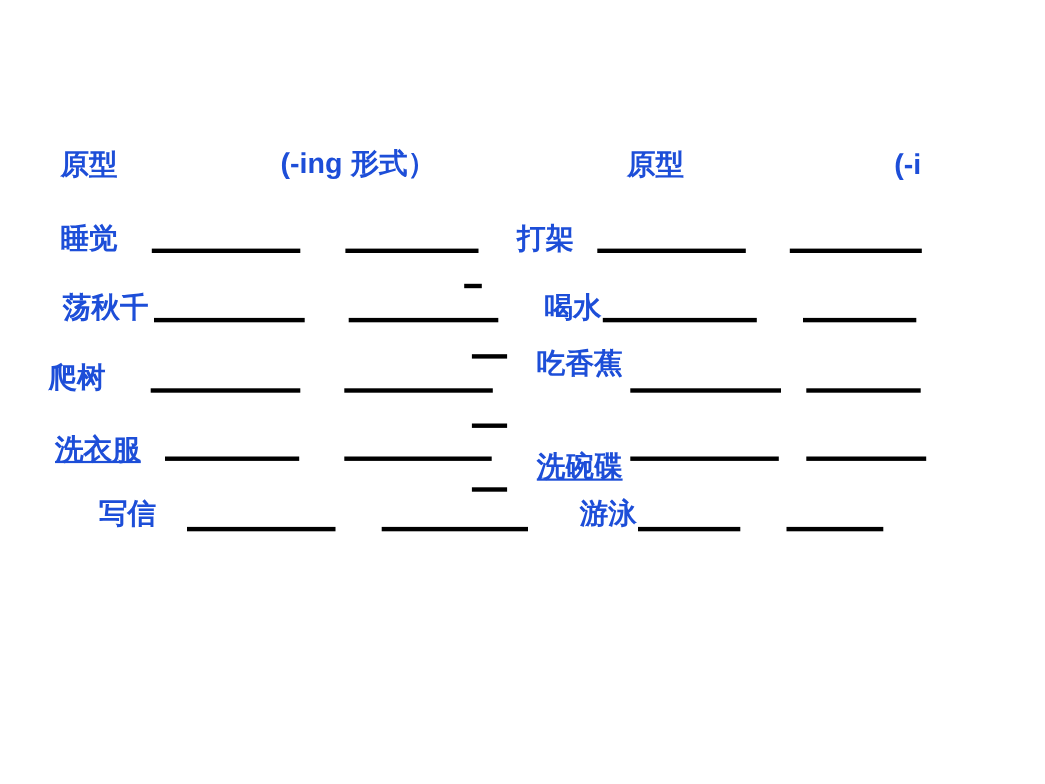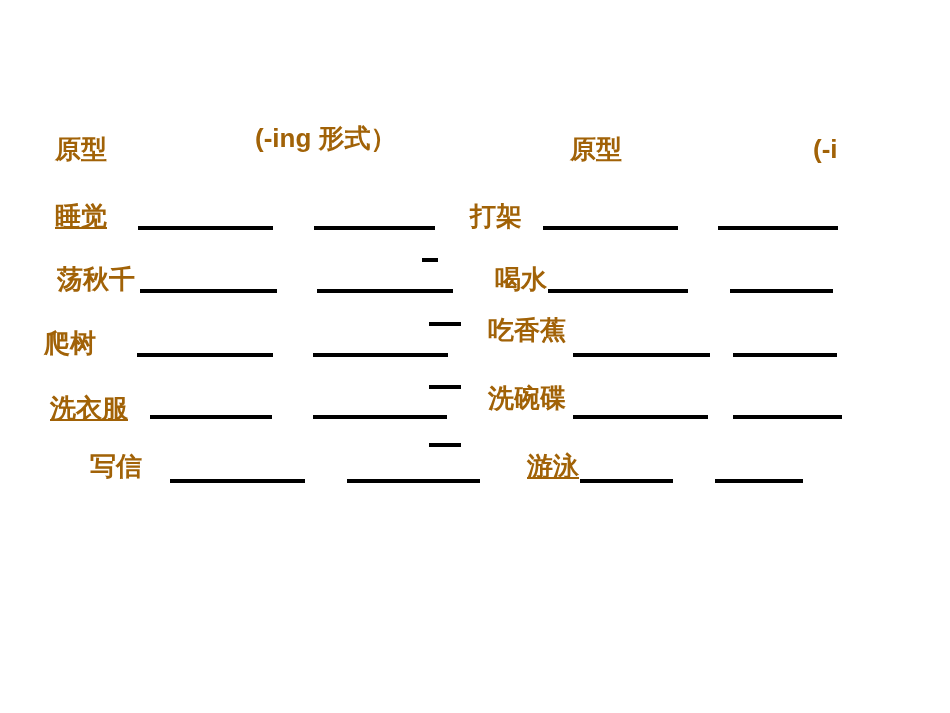--- a/index.html
+++ b/index.html
@@ -11,41 +11,41 @@
     overflow: hidden;
     font-family: "Liberation Sans", "DejaVu Sans", sans-serif;
     font-weight: bold;
     color: #000000;
   }
   .t {
     position: absolute;
     font-size: 26px;
     line-height: 1.1;
     white-space: nowrap;
-    color: #a16207;
+    color: #1d4ed8;
   }
   .blank {
     position: absolute;
     height: 4px;
     background: #000000;
   }
   .blank.wrap { height: 4px; }
 </style>
 </head>
 <body>
 
 <div class="slide">
 
   <span class="t" style="left:55px;  top:135px;">原型</span>
-  <span class="t" style="left:255px; top:124px;">(-ing 形式）</span>
+  <span class="t" style="left:255px; top:134px;">(-ing 形式）</span>
   <span class="t" style="left:570px; top:135px;">原型</span>
   <span class="t" style="left:813px; top:135px;">(-i</span>
 
 
-  <span class="t" style="left:55px;  top:202px;text-decoration:underline;">睡觉</span>
+  <span class="t" style="left:55px;  top:202px;">睡觉</span>
   <div class="blank" style="left:138px; top:226px; width:135px;"></div>
   <div class="blank" style="left:314px; top:226px; width:121px;"></div>
   <span class="t" style="left:470px; top:202px;">打架</span>
   <div class="blank" style="left:543px; top:226px; width:135px;"></div>
   <div class="blank" style="left:718px; top:226px; width:120px;"></div>
 
   <div class="blank wrap" style="left:422px; top:258px; width:16px;"></div>
 
   <span class="t" style="left:57px;  top:265px;">荡秋千</span>
   <div class="blank" style="left:140px; top:289px; width:137px;"></div>
@@ -61,26 +61,26 @@
   <div class="blank" style="left:313px; top:353px; width:135px;"></div>
   <span class="t" style="left:488px; top:316px;">吃香蕉</span>
   <div class="blank" style="left:573px; top:353px; width:137px;"></div>
   <div class="blank" style="left:733px; top:353px; width:104px;"></div>
 
   <div class="blank wrap" style="left:429px; top:385px; width:32px;"></div>
 
   <span class="t" style="left:50px;  top:394px;text-decoration:underline;">洗衣服</span>
   <div class="blank" style="left:150px; top:415px; width:122px;"></div>
   <div class="blank" style="left:313px; top:415px; width:134px;"></div>
-  <span class="t" style="left:488px; top:384px;">洗碗碟</span>
+  <span class="t" style="left:488px; top:410px;text-decoration:underline;">洗碗碟</span>
   <div class="blank" style="left:573px; top:415px; width:135px;"></div>
   <div class="blank" style="left:733px; top:415px; width:109px;"></div>
 
   <div class="blank wrap" style="left:429px; top:443px; width:32px;"></div>
 
   <span class="t" style="left:90px;  top:452px;text-align:right;">写信</span>
   <div class="blank" style="left:170px; top:479px; width:135px;"></div>
   <div class="blank" style="left:347px; top:479px; width:133px;"></div>
-  <span class="t" style="left:527px; top:452px;text-decoration:underline;">游泳</span>
+  <span class="t" style="left:527px; top:452px;">游泳</span>
   <div class="blank" style="left:580px; top:479px; width:93px;"></div>
   <div class="blank" style="left:715px; top:479px; width:88px;"></div>
 
 </div>
 
 </body></html>

